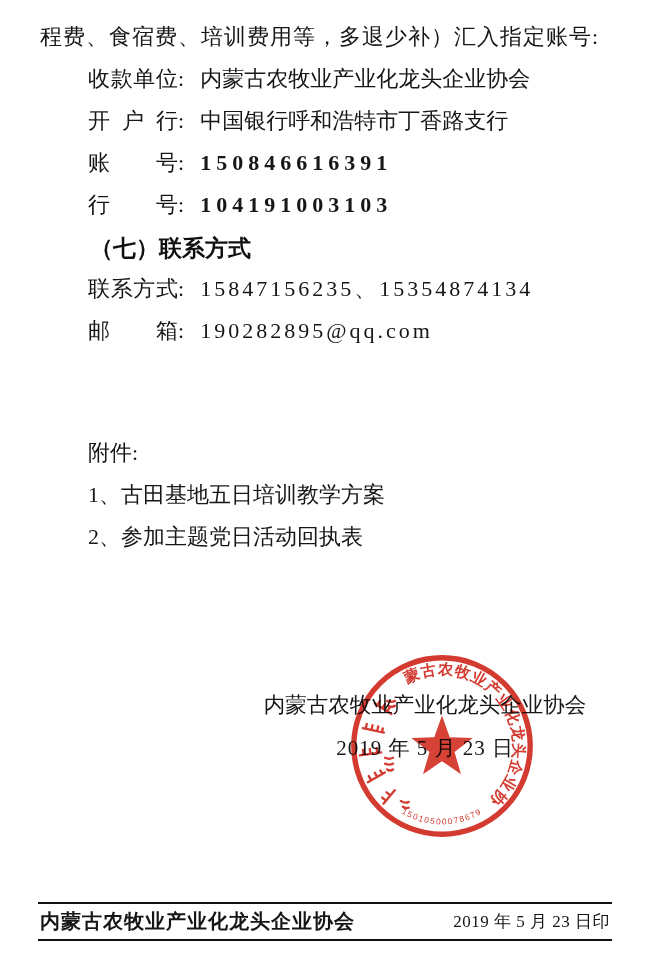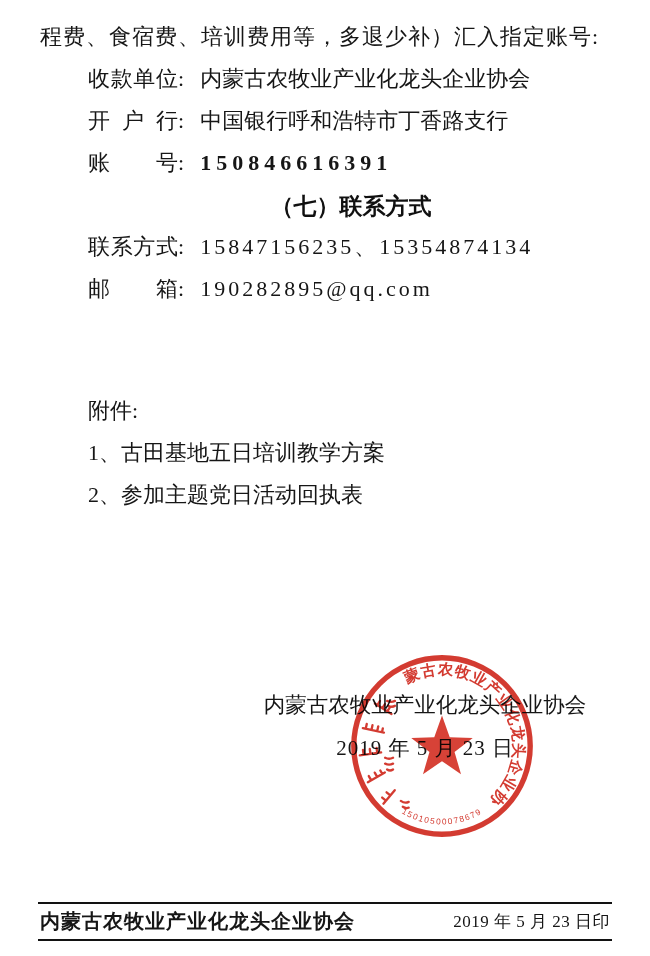--- a/index.html
+++ b/index.html
@@ -11,21 +11,21 @@
   .line { line-height:30px; margin:0 0 12px 0; white-space:nowrap; }
   .intro { letter-spacing:1px; }
   .row { padding-left:48px; }
   .lbl { display:inline-block; width:90px; text-align:justify; text-align-last:justify; }
   .colon { display:inline-block; }
   .val { margin-left:16px; }
   .val.num { letter-spacing:5px;font-weight:bold; }
   .val.num-mid { letter-spacing:3px; }
   .heading {
     font-family:"Liberation Sans", sans-serif; font-weight:700; font-size:23px;
-    padding-left:50px; line-height:32px; margin-bottom:10px; color:#101010;text-align:center;
+    padding-left:50px; line-height:32px; margin-bottom:10px; color:#101010;
   }
   .att-title { margin-top:92px; padding-left:48px; }
   .att-item { padding-left:48px; }
   .signature {
     position:absolute; left:240px; top:690px; width:370px; text-align:center;
     font-size:21.5px; white-space:nowrap;
   }
   .signature .sig-date { margin-top:15px; font-size:21px; letter-spacing:1px; }
   .seal {
     position:absolute; left:344px; top:648px; width:196px; height:196px;
@@ -50,20 +50,23 @@
     <div class="line intro">程费、食宿费、培训费用等，多退少补）汇入指定账号:</div>
 
     <div class="line row">
       <span class="lbl">收款单位</span><span class="colon">:</span><span class="val">内蒙古农牧业产业化龙头企业协会</span>
     </div>
     <div class="line row">
       <span class="lbl">开户行</span><span class="colon">:</span><span class="val">中国银行呼和浩特市丁香路支行</span>
     </div>
     <div class="line row">
       <span class="lbl">账号</span><span class="colon">:</span><span class="val num">150846616391</span>
+    </div>
+    <div class="line row">
+      <span class="lbl">行号</span><span class="colon">:</span><span class="val num">104191003103</span>
     </div>
 
     <div class="line heading">（七）联系方式</div>
 
     <div class="line row">
       <span class="lbl">联系方式</span><span class="colon">:</span><span class="val num-mid">15847156235、15354874134</span>
     </div>
     <div class="line row">
       <span class="lbl">邮箱</span><span class="colon">:</span><span class="val num-mid">190282895@qq.com</span>
     </div>

